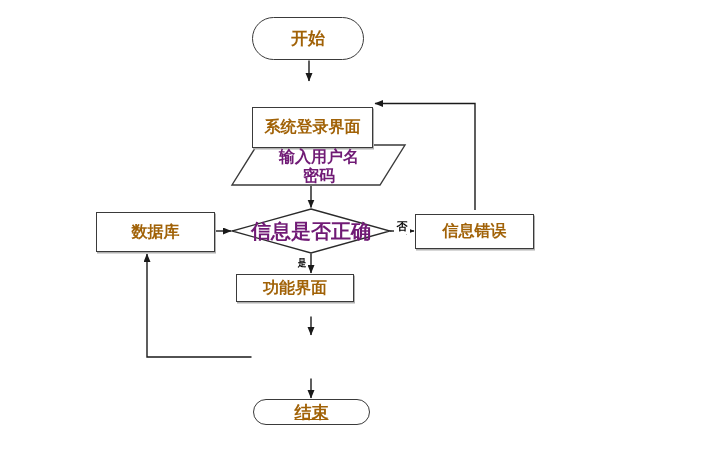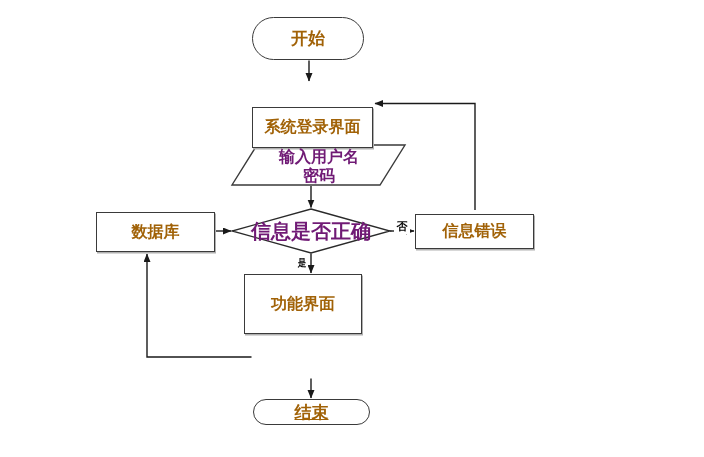--- a/index.html
+++ b/index.html
@@ -115,21 +115,21 @@
     <span class="decision-text">信息是否正确</span>
   </div>
 
   <div class="node process" style="left:415px; top:214px; width:119px; height:35px;">
     <span>信息错误</span>
   </div>
 
   <div id="no-label" class="branch-label">否</div>
   <div id="yes-label" class="branch-label">是</div>
 
-  <div class="node process" style="left:244px; top:274px; width:118px; height:60px;">
+  <div class="node process" style="left:236px; top:274px; width:118px; height:28px;">
     <span>功能界面</span>
   </div>
 
 
   <div class="node terminator" style="left:253px; top:399px; width:117px; height:26px;text-decoration:underline;">
     <span>结束</span>
   </div>
 
 </div>
 

